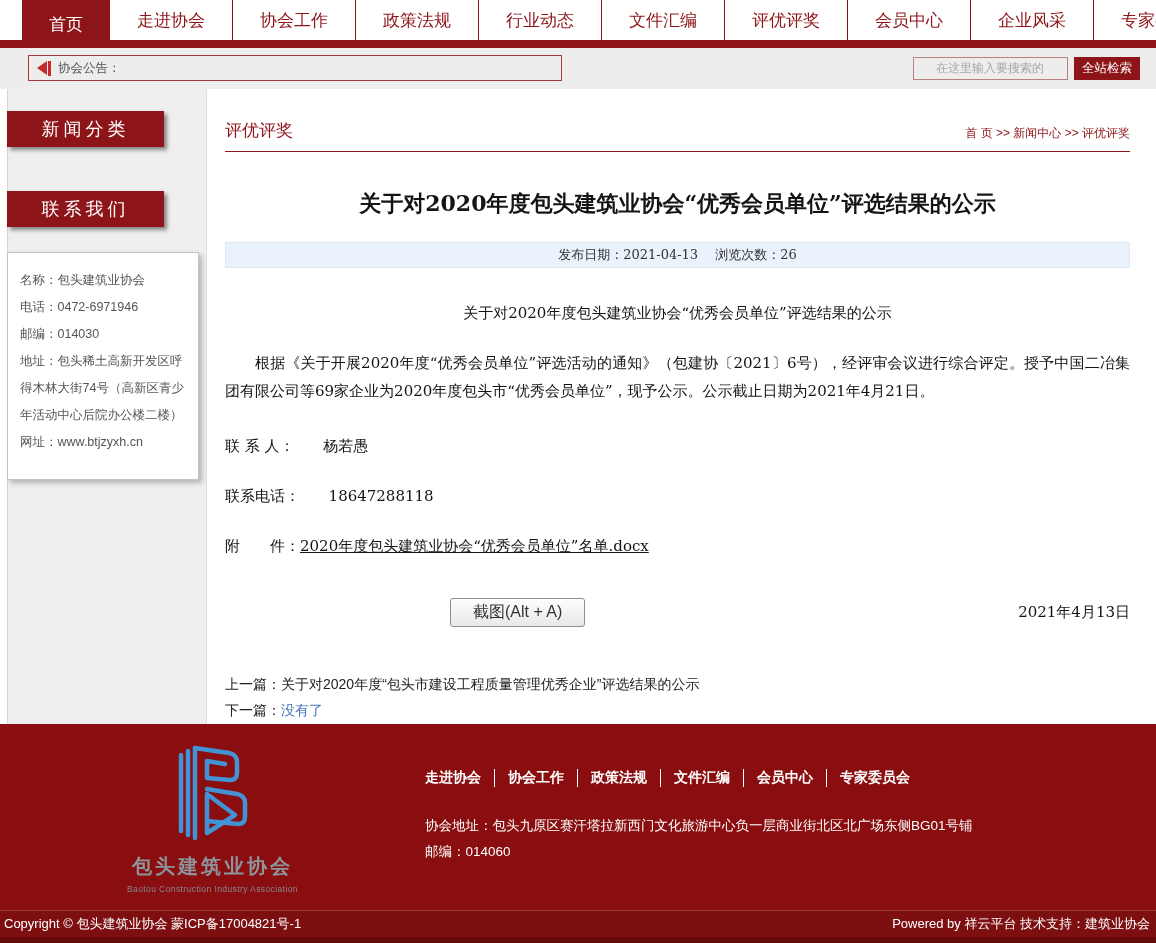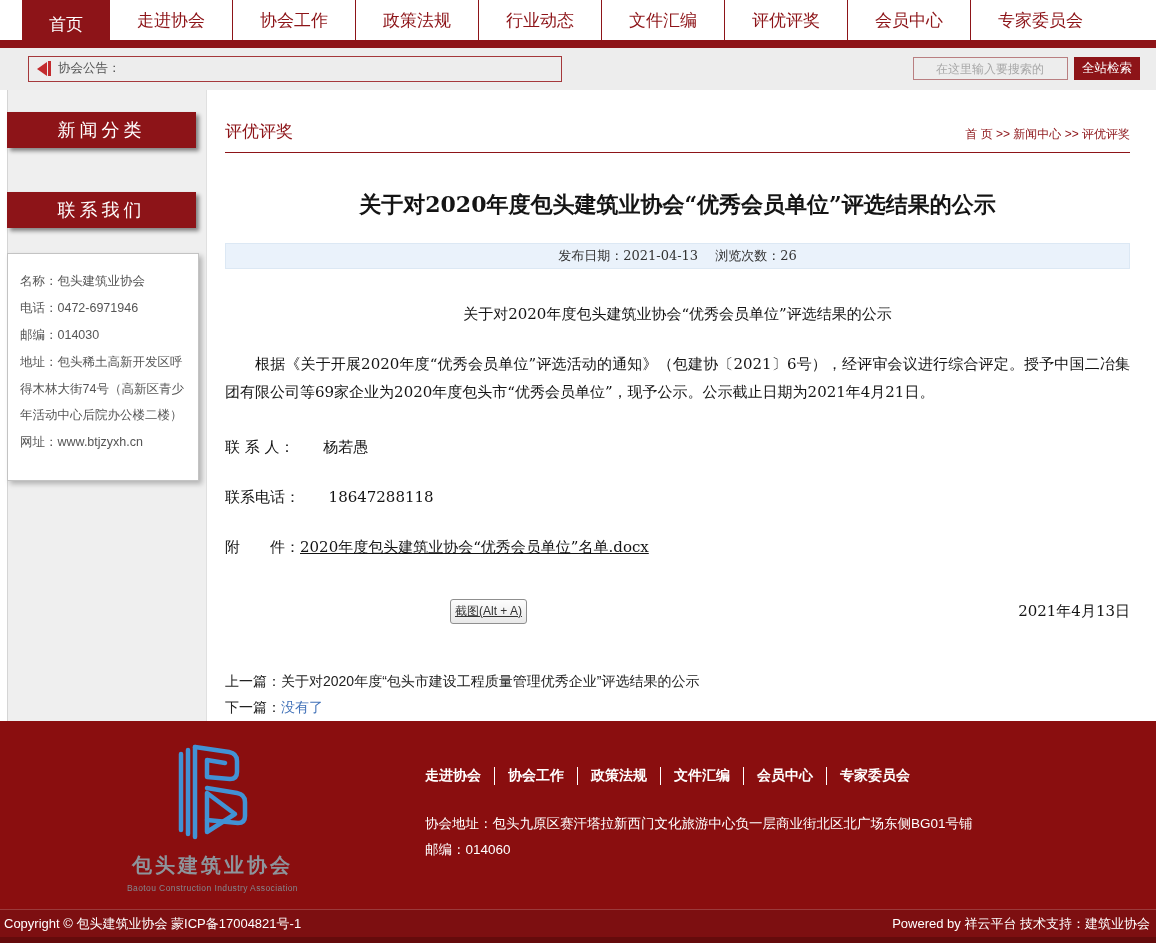--- a/index.html
+++ b/index.html
@@ -26,40 +26,40 @@
   .announce-label { font-size:12.5px; color:#555; margin-right:4px; white-space:nowrap; }
   .announce-text { font-size:12.5px; color:#777; white-space:nowrap; overflow:hidden; }
   .announce-spacer { flex:1; }
   .search-input { width:155px; height:23px; border:1px solid #b97f81; background:#ededed; font-size:12px; color:#999; padding:0 22px; font-family:inherit; }
   .search-input::placeholder { color:#a7a7a7; }
   .search-btn { width:66px; height:23px; background:#8d1418; color:#fff; border:none; font-size:12.5px; margin-left:6px; cursor:pointer; font-family:inherit; }
 
   
   .region { flex:1; display:flex; background:#fff; }
   .sidebar { width:207px; flex:0 0 207px; background:#efefef; border-left:7px solid #fff; box-shadow:inset 1px 0 0 #d5d5d5, inset -1px 0 0 #e0e0e0; padding-top:22px; }
-  .side-btn { width:189px; height:36px; background:#8d1418; color:#fff; font-size:18px; letter-spacing:4px; display:flex; align-items:center; justify-content:center; box-shadow:3px 3px 4px rgba(0,0,0,0.45); cursor:pointer; }
+  .side-btn { width:157px; height:36px; background:#8d1418; color:#fff; font-size:18px; letter-spacing:4px; display:flex; align-items:center; justify-content:center; box-shadow:3px 3px 4px rgba(0,0,0,0.45); cursor:pointer; }
   .side-btn + .side-btn { margin-top:44px; }
   .contact-card { width:192px; min-height:228px; margin-top:25px; background:#fff; border:1px solid #c3c3c3; box-shadow:3px 3px 5px rgba(0,0,0,0.25); padding:14px 12px; }
   .contact-line { font-size:12.5px; color:#555; line-height:2.15; }
 
   .main { flex:1; background:#fff; padding:0 26px 0 18px; }
   .section-head { display:flex; align-items:flex-end; justify-content:space-between; padding-top:30px; padding-bottom:9px; border-bottom:1px solid #8d1418; }
   .section-title { font-size:17px; color:#8d1418; }
   .breadcrumb { font-size:12px; color:#8d1418; }
 
   .article { font-family:"DejaVu Serif","Liberation Serif",serif; color:#141414; }
   .article-title { text-align:center; font-size:22px; font-weight:bold; color:#141414; margin-top:37px; }
   .meta-bar { margin-top:23px; background:#eaf2fb; border:1px solid #dce8f4; height:26px; display:flex; align-items:center; justify-content:center; font-size:13px; color:#333; }
   .article-sub { text-align:center; font-size:15px; margin-top:36px; }
   .article-p { font-size:15px; line-height:1.85; margin-top:27px; text-align:justify; text-indent:2em; }
   .article-line { font-size:15px; margin-top:31px; white-space:pre-wrap; }
   .attach-line { font-size:15px; margin-top:31px; white-space:pre-wrap; }
   .attach-link { color:#141414; text-decoration:underline; cursor:pointer; }
   .shot-row { margin-top:42px; display:flex; align-items:center; }
-  .shot-btn { margin-left:225px; font-size:12px; color:#333; background:linear-gradient(#fdfdfd,#e8e8e8); border:1px solid #8f8f8f; border-radius:3px; padding:3px 4px; cursor:pointer; font-family:"Liberation Sans",sans-serif;text-decoration:underline; }
+  .shot-btn { margin-left:225px; font-size:16px; color:#333; background:linear-gradient(#fdfdfd,#e8e8e8); border:1px solid #8f8f8f; border-radius:3px; padding:3px 22px; cursor:pointer; font-family:"Liberation Sans",sans-serif; }
   .shot-date { margin-left:auto; font-size:15px; }
   .pn-block { margin-top:44px; font-size:14px; color:#222; font-family:Liberation Sans, sans-serif; }
   .pn-row { line-height:1.9; }
   .pn-link-prev { color:#222; cursor:pointer; }
   .pn-link-next { color:#4272b8; cursor:pointer; }
 
   
   .footer { height:196px; background:#8a0e0f; display:flex; align-items:center; }
   .f-logo { width:425px; flex:0 0 425px; display:flex; flex-direction:column; align-items:center; }
   .logo-mark { margin-bottom:10px; }
@@ -84,20 +84,21 @@
 
   <nav class="topnav">
       <div class="nav-item active">首页</div>
       <div class="nav-item">走进协会</div>
       <div class="nav-item divided">协会工作</div>
       <div class="nav-item divided">政策法规</div>
       <div class="nav-item divided">行业动态</div>
       <div class="nav-item divided">文件汇编</div>
       <div class="nav-item divided">评优评奖</div>
       <div class="nav-item divided">会员中心</div>
+      <div class="nav-item divided">企业风采</div>
       <div class="nav-item divided">专家委员会</div>
     </nav>
   <div class="red-strip"></div>
 
   <div class="announce-bar">
     <div class="announce-box">
       <span class="speaker-icon">
         <span class="speaker-cone"></span>
           <span class="speaker-bar"></span>
       </span>

